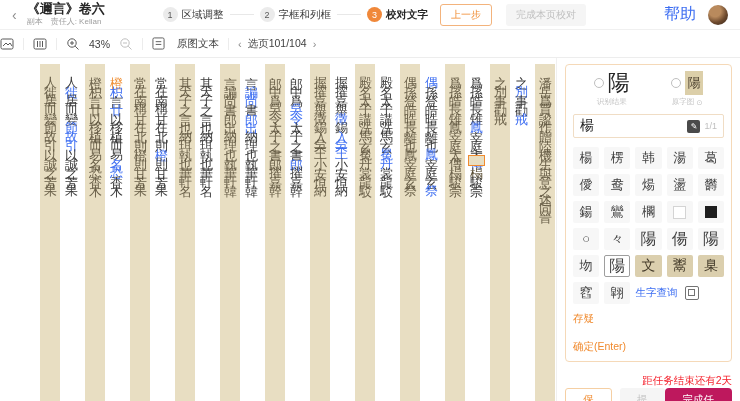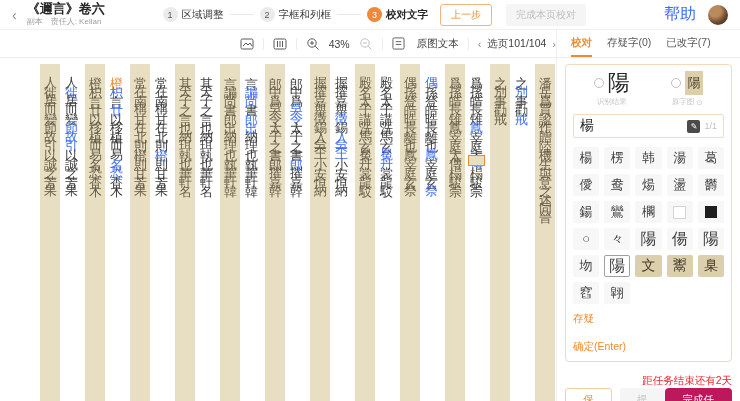--- a/index.html
+++ b/index.html
@@ -20,21 +20,21 @@
   .conn{width:24px;height:1px;background:#e8e8e8;}
   .hbtn-prev{border:1px solid #f3b37c;color:#f08a2e;background:#fff;font-size:10px;padding:3px 10px;border-radius:3px;margin-left:6px;}
   .hbtn-done{border:none;background:#f5f5f5;color:#bfbfbf;font-size:10px;padding:4px 10px;border-radius:3px;margin-left:8px;}
   .help{color:#3d6ef2;font-size:16px;margin-left:26px;}
   .org{font-size:10.5px;color:#404040;display:flex;align-items:center;gap:5px;margin-left:14px;}
   .caret{font-size:8px;color:#8c8c8c;}
   .avatar{width:20px;height:20px;border-radius:50%;margin-left:12px;
           background:radial-gradient(circle at 35% 30%,#b98a5d 0 30%,#6e4a2e 60%,#2e2118 100%);}
   
   .band{height:28px;display:flex;border-bottom:1px solid #ededed;box-sizing:border-box;}
-  .toolbar{width:556px;display:flex;align-items:center;justify-content:flex-end;gap:9px;}
+  .toolbar{width:556px;display:flex;align-items:center;justify-content:flex-start;gap:9px;}
   .tb-div{width:1px;height:12px;background:#ececec;}
   .tbi{display:inline-flex;align-items:center;justify-content:center;}
   .zoomtxt{font-size:10.5px;color:#404040;}
   .pagesel{font-size:10.5px;color:#404040;display:flex;align-items:center;gap:6px;}
   .arr{color:#8c8c8c;font-size:11px;}
   .tglabel{font-size:10.5px;color:#404040;margin-left:3px;font-family:Liberation Serif, serif;}
   .tabs{flex:1;display:flex;align-items:stretch;justify-content:flex-start;gap:15px;border-left:1px solid #f0f0f0;padding-left:14px;}
   .tab{font-size:10.5px;color:#595959;display:flex;align-items:center;border-bottom:2px solid transparent;box-sizing:border-box;}
   .tab.active{color:#f08a2e;border-bottom-color:#f08a2e;font-weight:bold;}
   
@@ -162,25 +162,20 @@
         </svg>
     </span>
     <span class="tglabel">原图文本</span>
     <span class="tb-div"></span>
     <div class="pagesel">
       <span class="arr">‹</span>
       <span>选页101/104</span>
       <span class="arr">›</span>
     </div>
   </div>
-  <div class="tabs">
-    <div class="tab active">校对</div>
-    <div class="tab">存疑字(0)</div>
-    <div class="tab">已改字(7)</div>
-  </div>
 </div>
 
 <div class="main">
   <div class="doc" id="doc">
       <div class="pair">
         <div class="vcol scan">人徙居而變節故引以誠之芳果</div>
         <div class="vcol tcol"><span>人</span><span class="blue">徙</span><span>居</span><span>而</span><span>變</span><span class="blue">節</span><span class="blue">故</span><span class="blue">引</span><span>以</span><span>誠</span><span>之</span><span>芳</span><span>果</span></div>
       </div>
       <div class="pair">
         <div class="vcol scan">橙枳言廿以移植而易名恐香木</div>
@@ -278,20 +273,24 @@
           <div class="cell big">陽</div>
           <div class="cell big">偒</div>
           <div class="cell big">陽</div>
           <div class="cell">圽</div>
           <div class="cell sel">陽</div>
           <div class="cell img">文</div>
           <div class="cell img">鬻</div>
           <div class="cell img">臬</div>
           <div class="cell">窞</div>
           <div class="cell">翶</div>
+          <div class="lookup-wrap">
+            <span class="lookup">生字查询</span>
+            <span class="pad-icon"></span>
+          </div>
         </div>
       <div class="panel-links">
         <span>存疑</span>
         <span>确定(Enter)</span>
       </div>
     </div>
     <div class="deadline">距任务结束还有2天</div>
     <div class="btnrow">
       <button class="save">保存</button>
       <button class="submit">提交</button>

